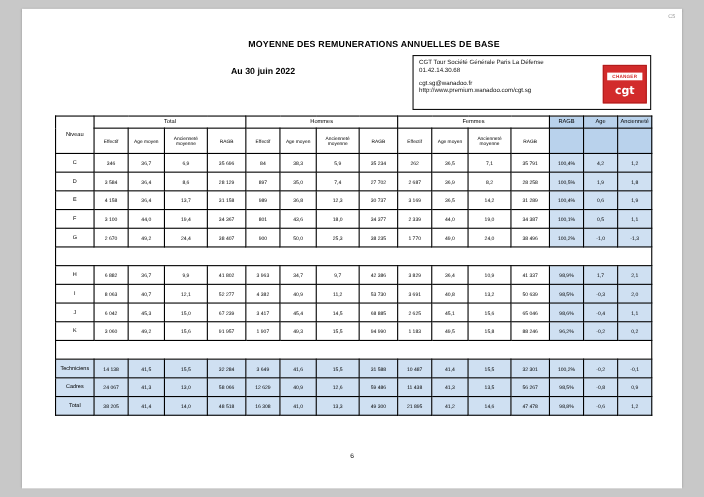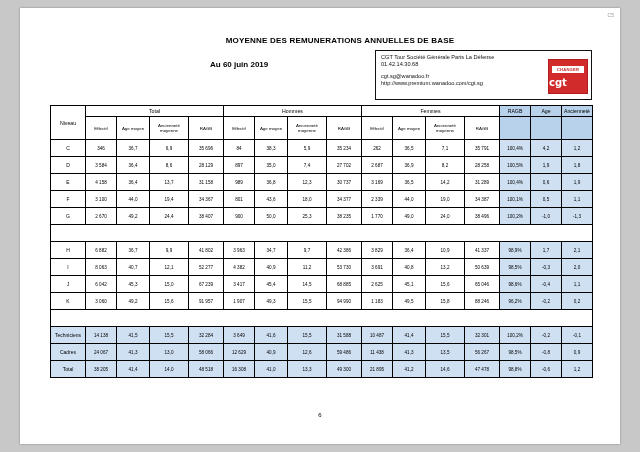--- a/index.html
+++ b/index.html
@@ -51,21 +51,21 @@
   }
   .logo .lg1{
     position:absolute;left:3px;top:6px;
     width:32px;height:7px;
     background:#fff;color:#d22b2b;
     font-size:4.2px;line-height:7px;text-align:center;font-weight:bold;
     letter-spacing:.2px;
   }
   .logo .lg2{
     position:absolute;left:0;top:17px;width:38px;
-    color:#fff;font-size:10px;font-weight:bold;
+    color:#fff;font-size:10px;font-weight:bold;text-align:center;
     font-family:"DejaVu Sans", sans-serif;
   }
 
   
   table.grid{
     position:absolute;left:30px;top:97px;
     border-collapse:collapse;
     font-size:4.6px;
     color:#000;
   }
@@ -97,21 +97,21 @@
   }
 </style>
 </head>
 <body>
 
 <div class="page">
 
   <div class="corner-mark">C5</div>
 
   <div class="doc-title">MOYENNE DES REMUNERATIONS ANNUELLES DE BASE</div>
-  <div class="doc-date">Au 60 juin 2019</div>
+  <div class="doc-date">Au 30 juin 2022</div>
 
   <div class="contact-box">
     <div class="contact-lines">
       <div>CGT Tour Société Générale Paris La Défense</div>
       <div>01.42.14.30.68</div>
       <div class="gap"></div>
       <div>cgt.sg@wanadoo.fr</div>
       <div>http://www.premium.wanadoo.com/cgt.sg</div>
     </div>
     <div class="logo">

